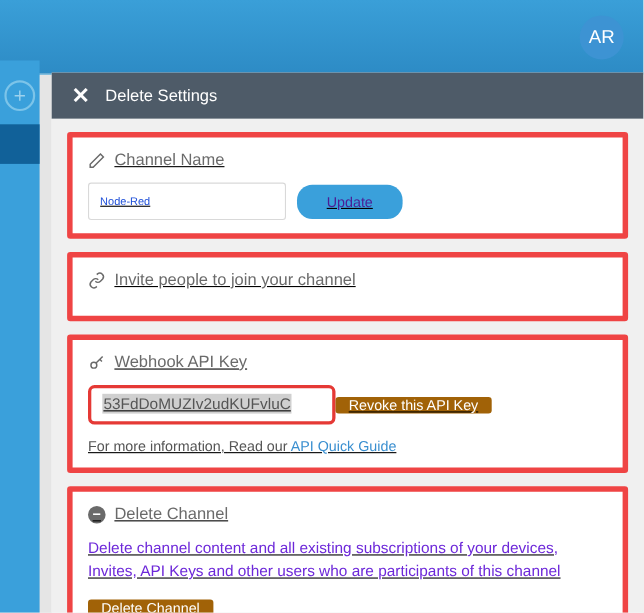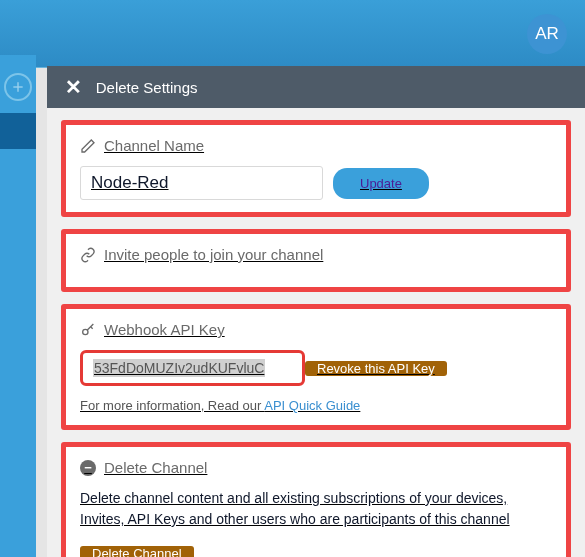--- a/index.html
+++ b/index.html
@@ -18,32 +18,32 @@
 .panel-title { font-size: 15px; }
 
 .panel-body { padding: 12px 14px; background: #f0f0f0; height: calc(100% - 42px); overflow: hidden; }
 
 .card { background: #fff; border: 5px solid #ef4444; border-radius: 3px; padding: 12px 14px; margin-bottom: 12px; text-decoration: underline; }
 .card-title { display: flex; align-items: center; gap: 8px; color: #6a6a6a; font-size: 15px; margin-bottom: 12px; }
 .card-title svg { width: 16px; height: 16px; fill: none; stroke: #6a6a6a; stroke-width: 2; }
 .card-title .minus-circ { width: 16px; height: 16px; border-radius: 50%; background: #6a6a6a; color: #fff; display: inline-flex; align-items: center; justify-content: center; font-size: 13px; font-weight: bold; line-height: 1; }
 
 .input-row { display: flex; gap: 10px; align-items: center; }
-.text-input { flex: 0 0 180px; height: 34px; border: 1px solid #d9d9d9; border-radius: 3px; padding: 0 10px; font-size: 17px; color: #0f172a; }
+.text-input { flex: 0 0 180px; height: 34px; border: 1px solid #d9d9d9; border-radius: 3px; padding: 0 10px; font-size: 10px; color: #1d4ed8; }
 .btn-blue { background: #3aa0db; color: #4c1d95; border: none; border-radius: 14px; padding: 8px 27px; font-size: 13px; cursor: pointer; }
 
 .api-row { display: flex; align-items: center; }
 .api-box { border: 3px solid #e53935; border-radius: 6px; padding: 6px 10px; width: 225px; }
 .api-key { background: #d0d0d0; color: #555; font-size: 14px; padding: 1px 1px; display: inline; }
 .btn-red { background: #a16207; color: #fff; border: none; border-radius: 3px; padding: 0 12px; font-size: 13px; cursor: pointer; }
 
 .info-text { font-size: 13px; color: #555; margin-top: 12px; }
 .info-text a { color: #3a8fd0; text-decoration: none; }
 
-.delete-desc { font-size: 14px; color: #0f172a; line-height: 1.5; margin-bottom: 14px; }
+.delete-desc { font-size: 14px; color: #6d28d9; line-height: 1.5; margin-bottom: 14px; }
 </style>
 </head>
 <body>
 
 <div class="top-bar">
   <div class="avatar">AR</div>
 </div>
 
 <div class="left-strip">
   <div class="plus-btn">

